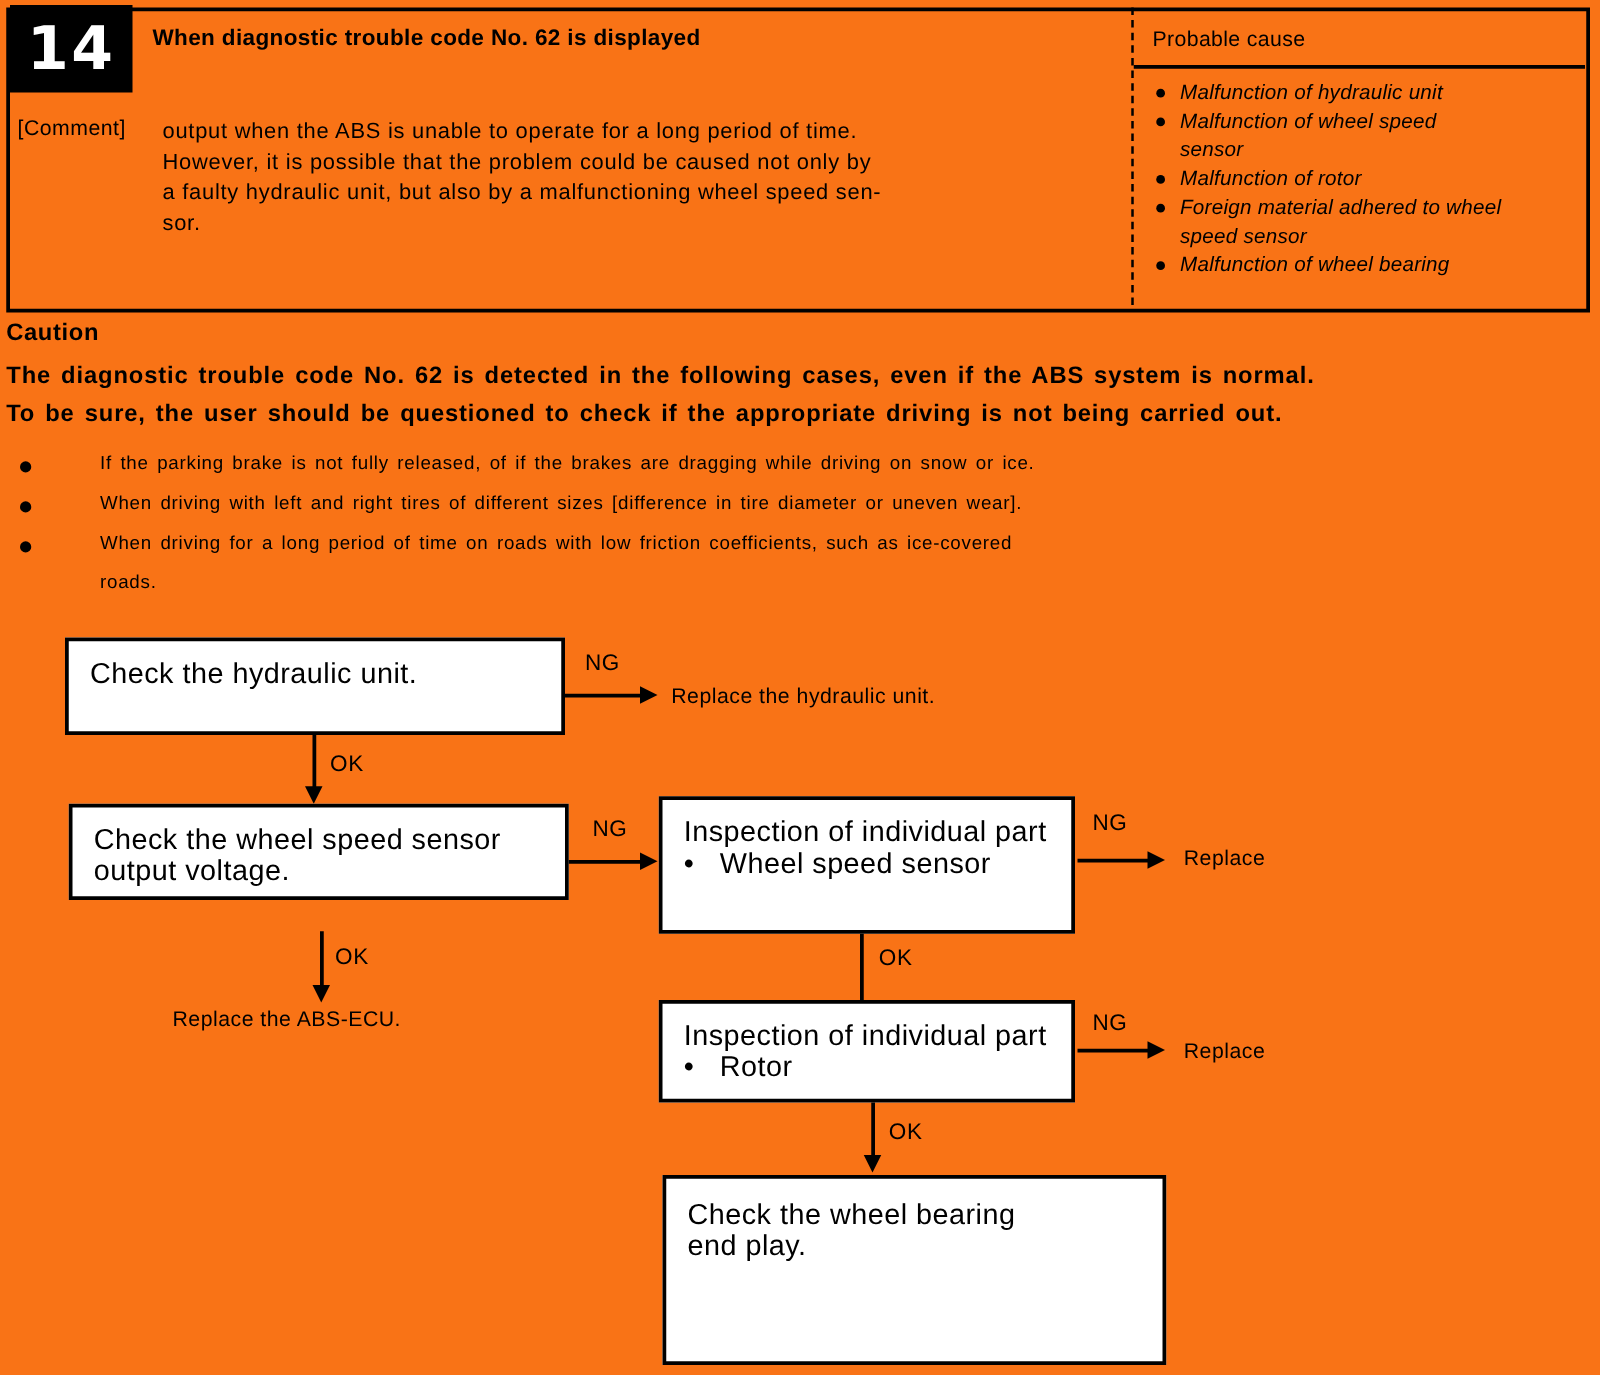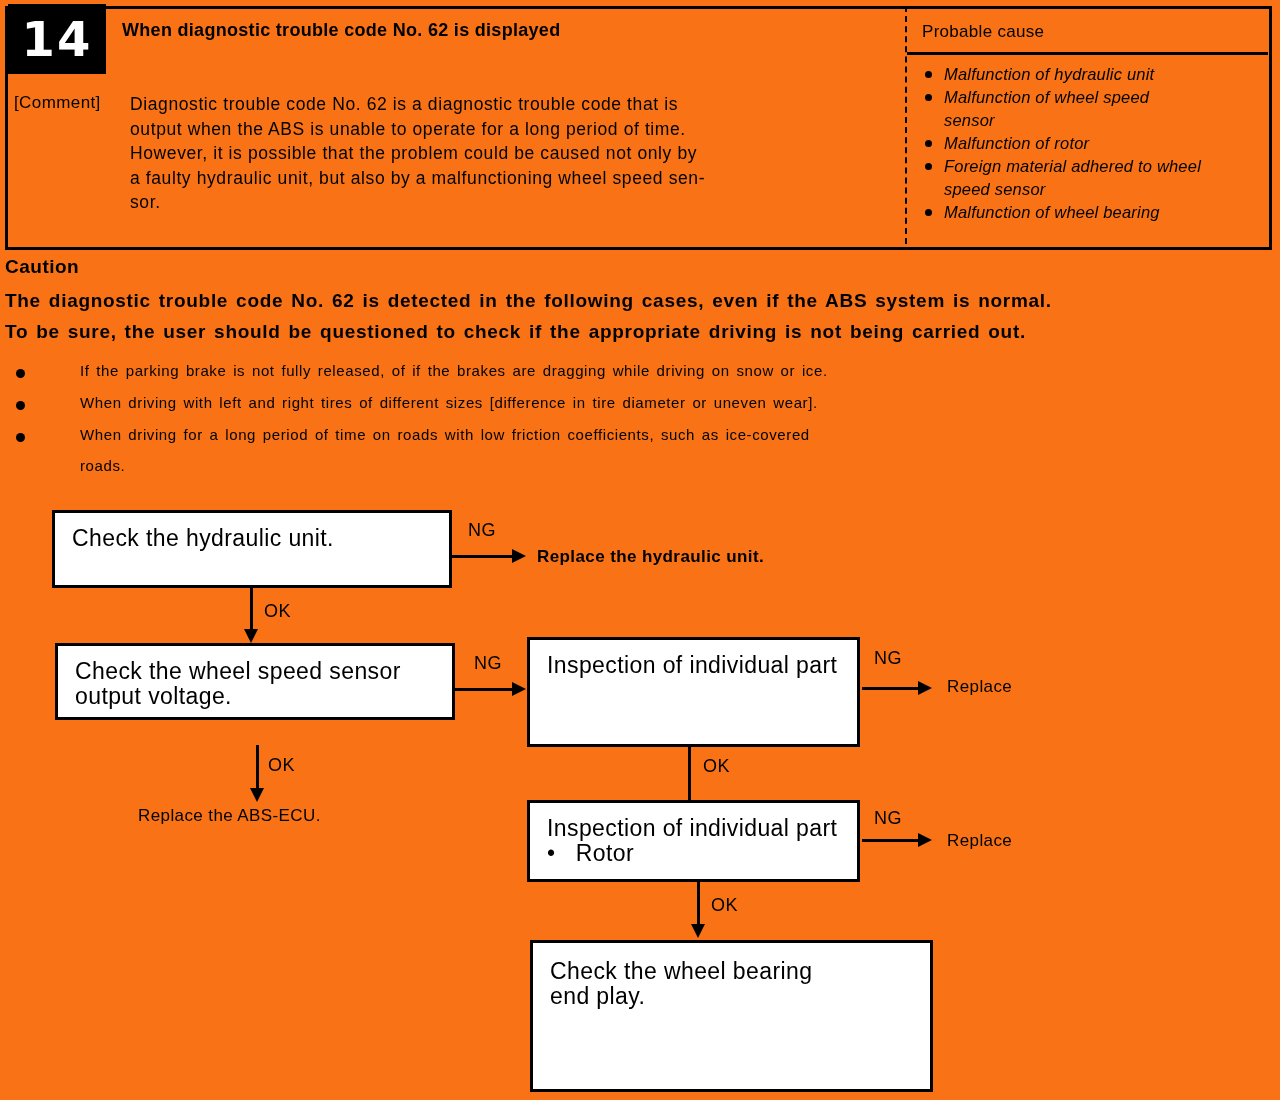--- a/index.html
+++ b/index.html
@@ -63,21 +63,20 @@
   <div class="abs pc-list">
     <div class="pc-item"><span class="pc-dot"></span><span>Malfunction of hydraulic unit</span></div>
     <div class="pc-item"><span class="pc-dot"></span><span>Malfunction of wheel speed sensor</span></div>
     <div class="pc-item"><span class="pc-dot"></span><span>Malfunction of rotor</span></div>
     <div class="pc-item"><span class="pc-dot"></span><span>Foreign material adhered to wheel speed sensor</span></div>
     <div class="pc-item"><span class="pc-dot"></span><span>Malfunction of wheel bearing</span></div>
   </div>
 
   <div class="abs comment-label">[Comment]</div>
   <div class="abs comment-block">
-    <div class="comment-line">Diagnostic trouble code No. 62 is a diagnostic trouble code that is</div>
     <div class="comment-line">output when the ABS is unable to operate for a long period of time.</div>
     <div class="comment-line">However, it is possible that the problem could be caused not only by</div>
     <div class="comment-line">a faulty hydraulic unit, but also by a malfunctioning wheel speed sen-</div>
     <div class="comment-line">sor.</div>
   </div>
 
   <div class="abs caution-heading">Caution</div>
   <div class="abs c-line c-line1">The diagnostic trouble code No. 62 is detected in the following cases, even if the ABS system is normal.</div>
   <div class="abs c-line c-line2">To be sure, the user should be questioned to check if the appropriate driving is not being carried out.</div>
 
@@ -90,36 +89,37 @@
   <div class="abs cb-dot" style="left:16px; top:433px;"></div>
   <div class="abs cb-text" style="left:60px; top:426px;">When driving for a long period of time on roads with low friction coefficients, such as ice-covered</div>
   <div class="abs cb-text" style="left:60px; top:457px;">roads.</div>
 
   <div class="abs fc-box box-pad" style="left:52px; top:510px; width:400px; height:78px;">
     <div class="box-line">Check the hydraulic unit.</div>
   </div>
   <div class="abs fc-label" style="left:468px; top:520px;">NG</div>
   <div class="abs hline" style="left:452px; top:555px; width:62px;"></div>
   <div class="abs arr-right" style="left:512px; top:549px;"></div>
-  <div class="abs fc-result" style="left:537px; top:547px;font-weight:bold;">Replace the hydraulic unit.</div>
+  <div class="abs fc-result" style="left:537px; top:547px;">Replace the hydraulic unit.</div>
 
   <div class="abs vline" style="left:250px; top:588px; height:44px;"></div>
   <div class="abs arr-down" style="left:244px; top:629px;"></div>
   <div class="abs fc-label" style="left:264px; top:601px;">OK</div>
 
   <div class="abs fc-box box-pad" style="left:55px; top:643px; width:400px; height:77px;">
     <div class="box-line">Check the wheel speed sensor</div>
     <div class="box-line">output voltage.</div>
   </div>
   <div class="abs fc-label" style="left:474px; top:653px;">NG</div>
   <div class="abs hline" style="left:455px; top:688px; width:60px;"></div>
   <div class="abs arr-right" style="left:512px; top:682px;"></div>
 
   <div class="abs fc-box box-pad" style="left:527px; top:637px; width:333px; height:110px;">
     <div class="box-line">Inspection of individual part</div>
+    <div class="box-line">•   Wheel speed sensor</div>
   </div>
   <div class="abs fc-label" style="left:874px; top:648px;">NG</div>
   <div class="abs hline" style="left:862px; top:687px; width:58px;"></div>
   <div class="abs arr-right" style="left:918px; top:681px;"></div>
   <div class="abs fc-result" style="left:947px; top:677px;">Replace</div>
 
   <div class="abs vline" style="left:256px; top:745px; height:46px;"></div>
   <div class="abs arr-down" style="left:250px; top:788px;"></div>
   <div class="abs fc-label" style="left:268px; top:755px;">OK</div>
   <div class="abs fc-result" style="left:138px; top:806px;">Replace the ABS-ECU.</div>

